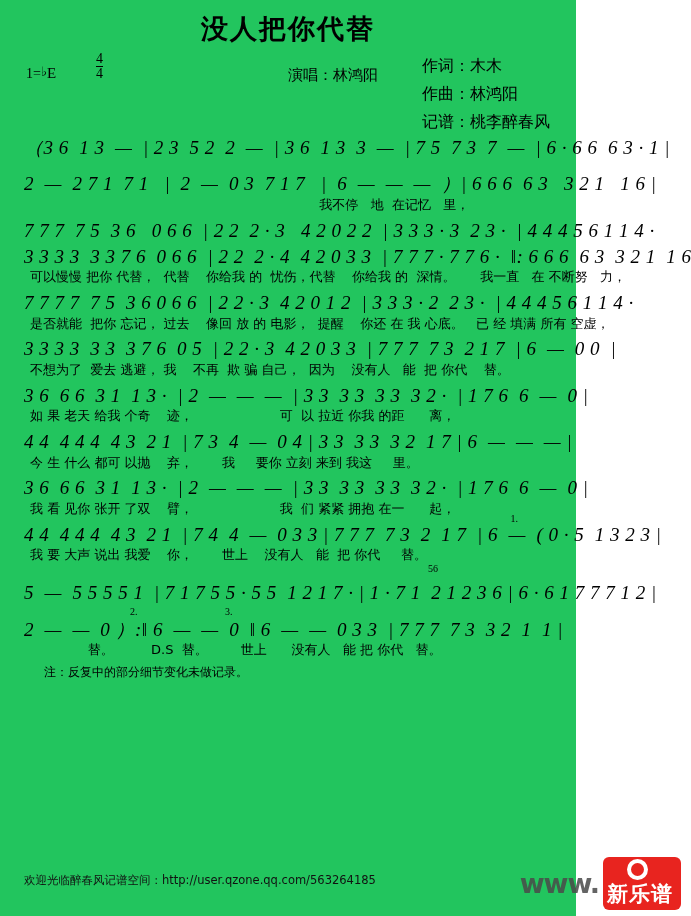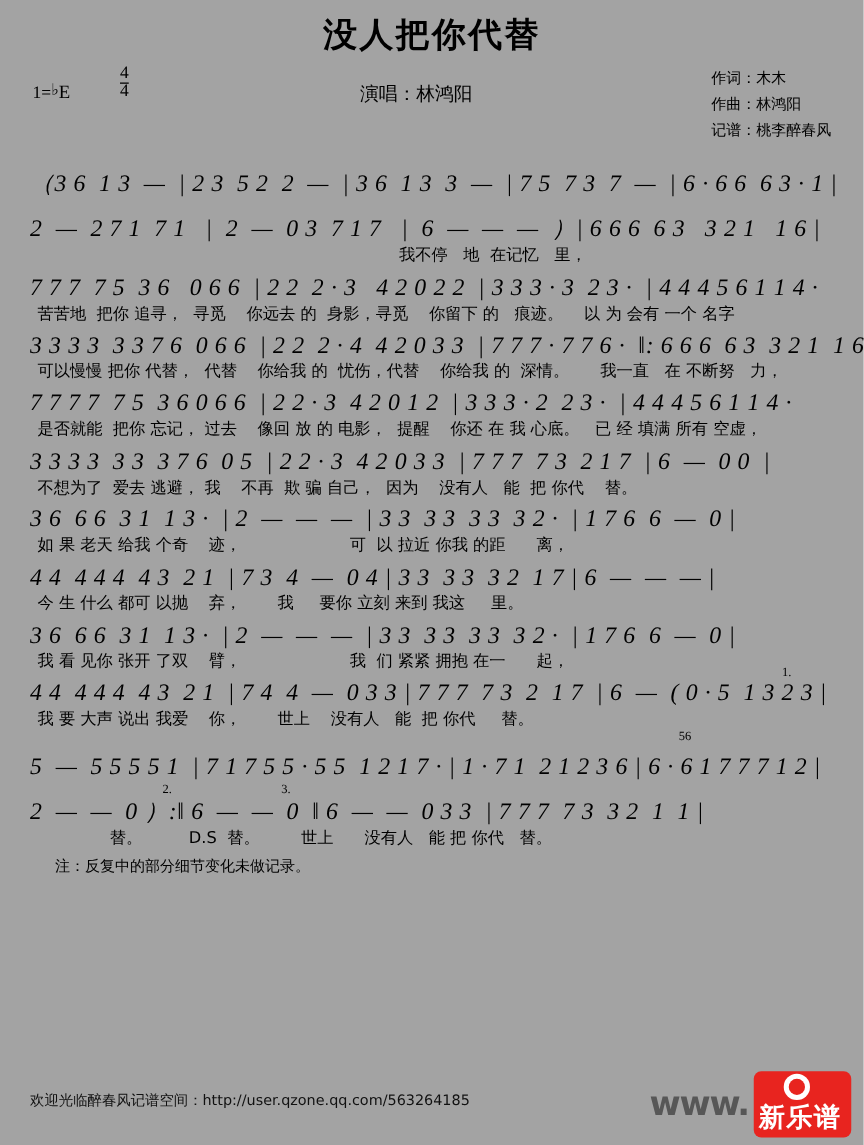--- a/index.html
+++ b/index.html
@@ -10,23 +10,23 @@
   body {
     width: 691px;
     height: 916px;
     font-family: "Liberation Serif", serif;
     color: #000;
     position: relative;
     overflow: hidden;
   }
   .sheet {
     position: relative;
-    width: 691px;
+    width: 576px;
     height: 916px;
-    background: #a3a3a3;
+    background: #22c55e;
   }
   
   .title {
     text-align: center;
     font-family: "DejaVu Sans", sans-serif;
     font-weight: bold;
     font-size: 27px;
     letter-spacing: 2px;
     padding-top: 14px;
     line-height: 1.1;
@@ -58,21 +58,21 @@
     position: absolute;
     left: 288px;
     top: 22px;
     font-size: 15px;
     font-family: "DejaVu Sans", sans-serif;
   }
   .credits {
     position: absolute;
     right: 26px;
     top: 8px;
-    font-size: 12px;
+    font-size: 16px;
     font-family: "DejaVu Sans", sans-serif;
     line-height: 1.75;
     text-align: left;
   }
   
   .body-area {
     position: relative;
     padding: 0 20px;
   }
   .sys {
@@ -201,21 +201,20 @@
       <div class="lyr empty"></div>
     </div>
 
     <div class="sys">
       <div class="notes">2  —  2 7 1  7 1   |  2  —  0 3  7 1 7   |  6  —  —  —  ）| 6 6 6  6 3   3 2 1   1 6 |</div>
       <div class="lyr">                                                                      我不停   地  在记忆   里，</div>
     </div>
 
     <div class="sys">
       <div class="notes">7 7 7  7 5  3 6   0 6 6  | 2 2  2 · 3   4 2 0 2 2  | 3 3 3 · 3  2 3 ·  | 4 4 4 5 6 1 1 4 ·</div>
-      <div class="lyr">苦苦地  把你 追寻，  寻觅    你远去 的  身影，寻觅    你留下 的   痕迹。    以 为 会有 一个 名字</div>
     </div>
 
     <div class="sys">
       <div class="notes">3 3 3 3  3 3 7 6  0 6 6  | 2 2  2 · 4  4 2 0 3 3  | 7 7 7 · 7 7 6 ·  ‖: 6 6 6  6 3  3 2 1  1 6 |</div>
       <div class="lyr">可以慢慢 把你 代替，  代替    你给我 的  忧伤，代替    你给我 的  深情。      我一直   在 不断努   力，</div>
     </div>
 
     <div class="sys">
       <div class="notes">7 7 7 7  7 5  3 6 0 6 6  | 2 2 · 3  4 2 0 1 2  | 3 3 3 · 2  2 3 ·  | 4 4 4 5 6 1 1 4 ·</div>
       <div class="lyr">是否就能  把你 忘记， 过去    像回 放 的 电影，  提醒    你还 在 我 心底。   已 经 填满 所有 空虚，</div>

